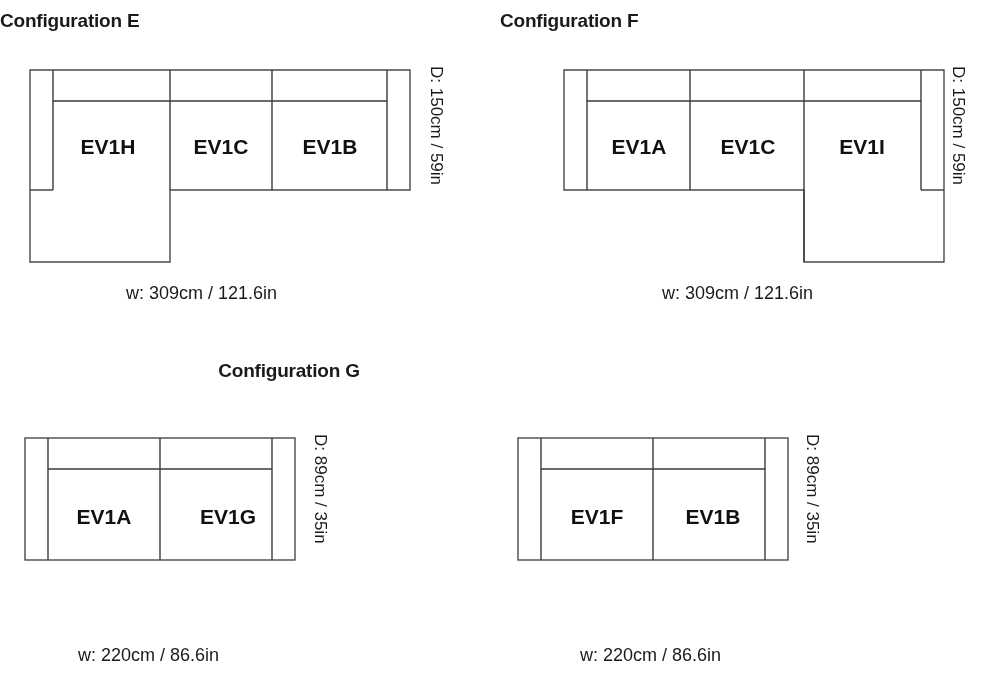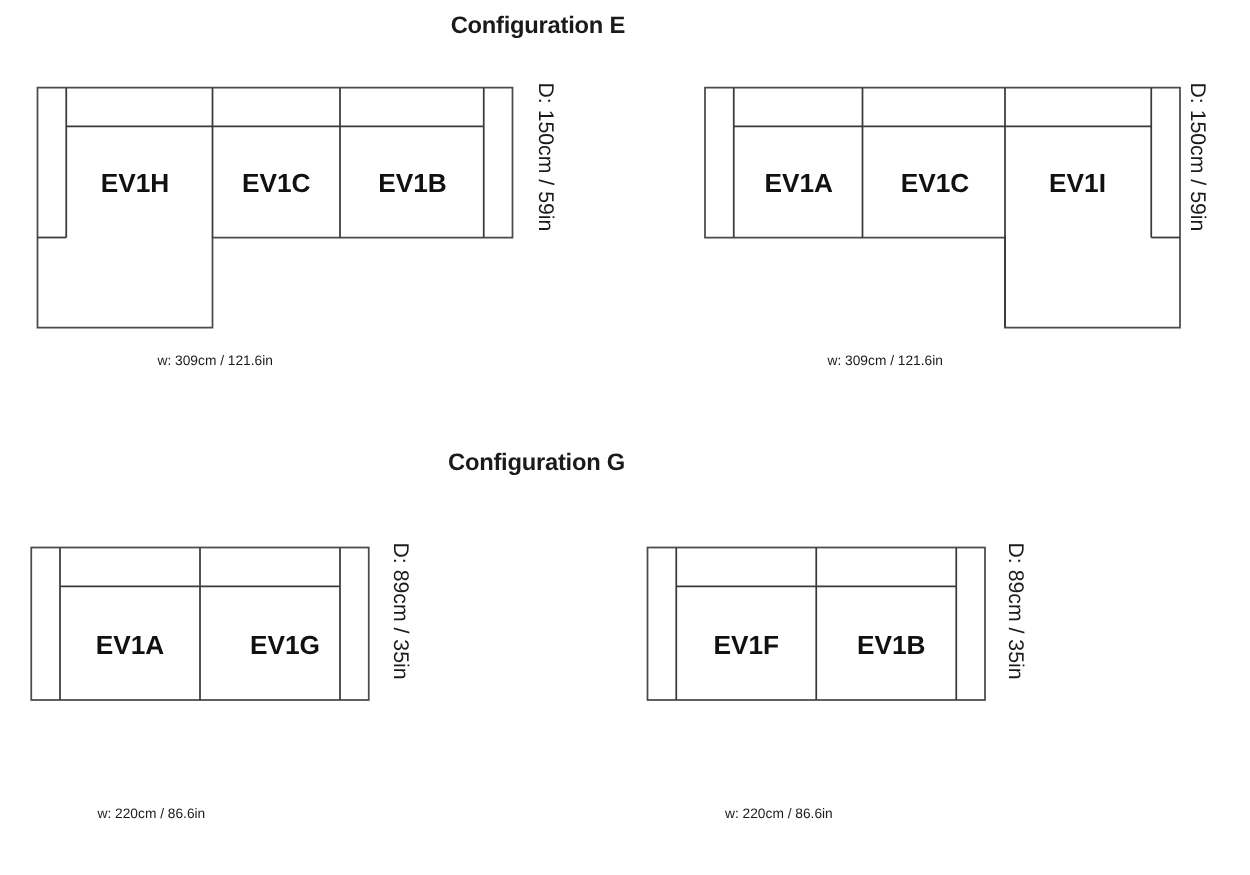--- a/index.html
+++ b/index.html
@@ -24,28 +24,28 @@
     height: 700px;
   }
   .cell {
     position: relative;
   }
   .config-title {
     position: absolute;
     top: 10px;
     left: 0;
     width: 100%;
-    text-align: right;
+    text-align: left;
     font-size: 19px;
     font-weight: bold;
     letter-spacing: -0.2px;
     color: #1a1a1a;
   }
   .cell.row2 .config-title {
-    text-align: right;
+    text-align: center;
     padding-left: 78px;
     box-sizing: border-box;
   }
   .diagram-wrap {
     position: absolute;
     left: 0;
     top: 0;
     width: 100%;
     height: 100%;
   }
@@ -80,21 +80,21 @@
   .depth-label {
     position: absolute;
     font-size: 17px;
     color: #1a1a1a;
     white-space: nowrap;
     transform-origin: left top;
     transform: rotate(90deg);
   }
   .width-label {
     position: absolute;
-    font-size: 11px;
+    font-size: 18px;
     color: #1a1a1a;
     white-space: nowrap;
   }
 </style>
 </head>
 <body>
 
 <div class="grid">
 
   <div class="cell row1">
@@ -120,20 +120,21 @@
         <text class="module-label" x="108" y="148">EV1H</text>
         <text class="module-label" x="221" y="148">EV1C</text>
         <text class="module-label" x="330" y="148">EV1B</text>
       </svg>
       <div class="depth-label" style="left:446px; top:66px;">D: 150cm / 59in</div>
       <div class="width-label" style="left:126px; top:283px;">w: 309cm / 121.6in</div>
     </div>
   </div>
 
   <div class="cell row1">
+    <div class="config-title">Configuration F</div>
     <div class="diagram-wrap">
       <svg class="diagram" width="500" height="350" viewBox="0 0 500 350">
 
         <path class="outline" d="M 64 70 L 444 70 L 444 262 L 304 262 L 304 190 L 64 190 Z"></path>
 
         <path class="arm-line" d="M 87 70 L 87 190"></path>
 
         <path class="arm-line" d="M 87 101 L 421 101"></path>
 
         <path class="arm-line" d="M 421 70 L 421 190"></path>

